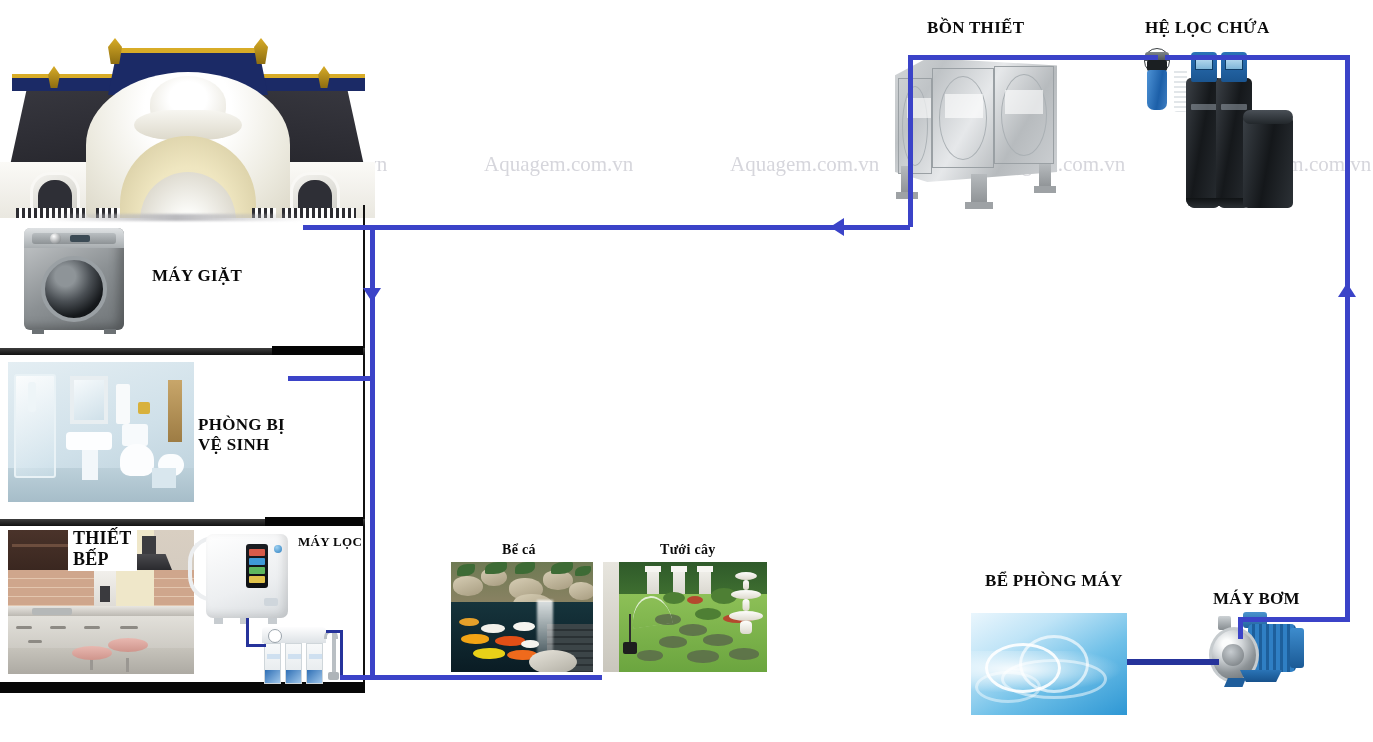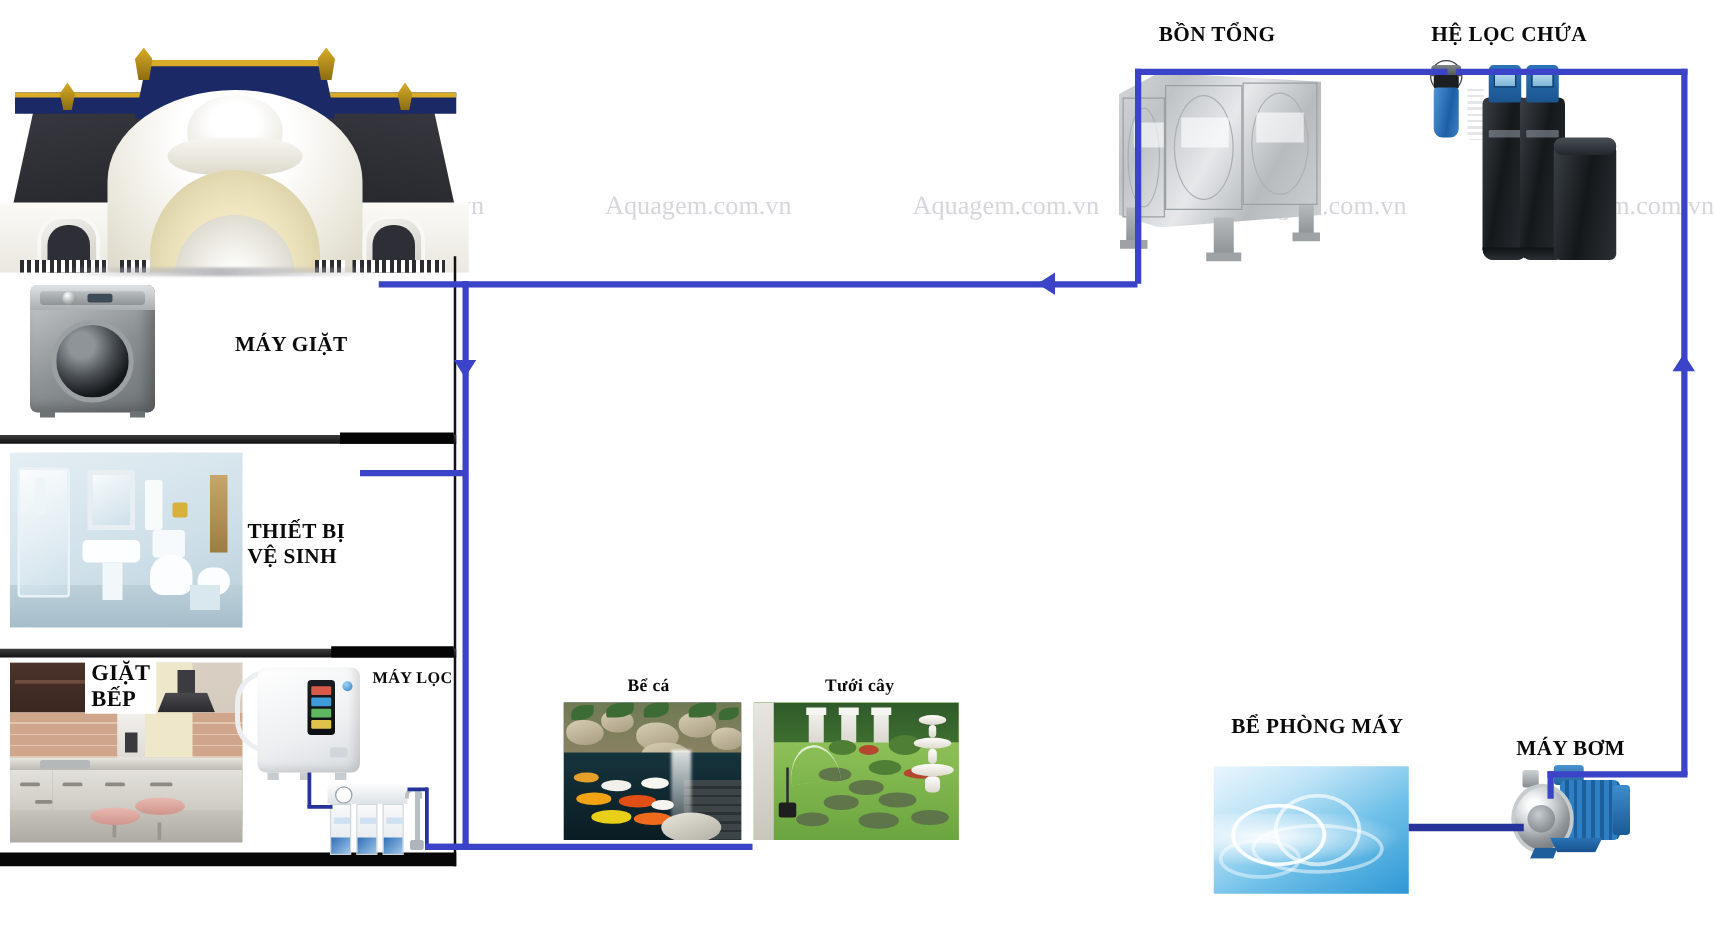--- a/index.html
+++ b/index.html
@@ -326,38 +326,38 @@
     <div class="wm-top">
         <div class="wm-panel"></div>
       </div>
     <div class="wm-knob"></div>
       <div class="wm-disp"></div>
     <div class="wm-door"></div>
     <div class="wm-foot" style="left:8px;"></div>
     <div class="wm-foot" style="right:8px;"></div>
   </div>
 </div>
-<div class="abs lbl" style="left:152px;top:266px;font-size:17px;margin-left:36px;">MÁY GIẶT</div>
+<div class="abs lbl" style="left:152px;top:266px;font-size:17px;">MÁY GIẶT</div>
 
 <div class="bath">
   <div class="b-floor"></div>
   <div class="b-shower"></div>
     <div class="b-showhead"></div>
   <div class="b-mirror"></div>
   <div class="b-towel"></div>
   <div class="b-wood"></div>
     <div class="b-gold"></div>
   <div class="b-sink"></div>
     <div class="b-ped"></div>
   <div class="b-cist"></div>
     <div class="b-toilet"></div>
   <div class="b-bidet"></div>
     <div class="b-cab"></div>
 </div>
-<div class="abs lbl" style="left:198px;top:415px;font-size:17px;">THIẾT BỊ
+<div class="abs lbl" style="left:198px;top:415px;font-size:17px;">PHÒNG BỊ
 VỆ SINH</div>
 
 <div class="kit">
   <div class="k-upper"></div>
     <div class="k-upshelf"></div>
   <div class="k-back"></div>
     <div class="k-back2"></div>
   <div class="k-hood2"></div>
     <div class="k-hood"></div>
   <div class="k-fridge"></div>
@@ -373,21 +373,21 @@
   <div class="k-handle" style="left:42px;top:96px;width:16px;"></div>
   <div class="k-handle" style="left:76px;top:96px;width:16px;"></div>
   <div class="k-handle" style="left:112px;top:96px;width:18px;"></div>
   <div class="k-handle" style="left:20px;top:110px;width:14px;"></div>
   <div class="k-floor"></div>
   <div class="k-stoolleg" style="left:82px;bottom:4px;"></div>
   <div class="k-stool" style="left:64px;bottom:14px;"></div>
   <div class="k-stoolleg" style="left:118px;bottom:2px;"></div>
   <div class="k-stool" style="left:100px;bottom:22px;"></div>
 </div>
-<div class="abs lbl" style="left:68px;top:527px;font-size:18px;background:#fff;padding:1px 5px;">GIẶT
+<div class="abs lbl" style="left:68px;top:527px;font-size:18px;background:#fff;padding:1px 5px;">THIẾT
 BẾP</div>
 
 <div>
   <div class="ion-hose"></div>
   <div class="ion">
     <div class="ion-scr">
       <i style="top:5px;background:#d85b4a;"></i>
       <i style="top:14px;background:#3f9ad8;"></i>
       <i style="top:23px;background:#5fb85f;"></i>
       <i style="top:32px;background:#e0c24a;"></i>
@@ -483,21 +483,21 @@
     <div class="g-ft" style="top:18px;width:30px;height:9px;border-radius:50%;"></div>
     <div class="g-ft" style="top:27px;width:7px;height:12px;"></div>
     <div class="g-ft" style="top:39px;width:34px;height:10px;border-radius:50%;"></div>
     <div class="g-ft" style="top:49px;width:12px;height:13px;"></div>
   </div>
   <div class="g-spray"></div>
     <div class="g-sprayH"></div>
     <div class="g-jet"></div>
 </div>
 
-<div class="abs lbl" style="left:927px;top:18px;font-size:17px;">BỒN TỔNG</div>
+<div class="abs lbl" style="left:927px;top:18px;font-size:17px;">BỒN THIẾT</div>
 <div class="tank">
   <div class="tk-body"></div>
   <div class="tk-panel" style="left:3px;top:20px;width:34px;height:96px;"></div>
   <div class="tk-panel" style="left:37px;top:10px;width:62px;height:100px;"></div>
   <div class="tk-panel" style="left:99px;top:8px;width:60px;height:98px;"></div>
   <div class="tk-oval" style="left:7px;top:28px;width:26px;height:80px;"></div>
   <div class="tk-oval" style="left:44px;top:18px;width:48px;height:84px;"></div>
   <div class="tk-oval" style="left:106px;top:16px;width:46px;height:82px;"></div>
   <div class="tk-plate" style="left:12px;top:40px;width:24px;height:20px;"></div>
   <div class="tk-plate" style="left:50px;top:36px;width:38px;height:24px;"></div>

